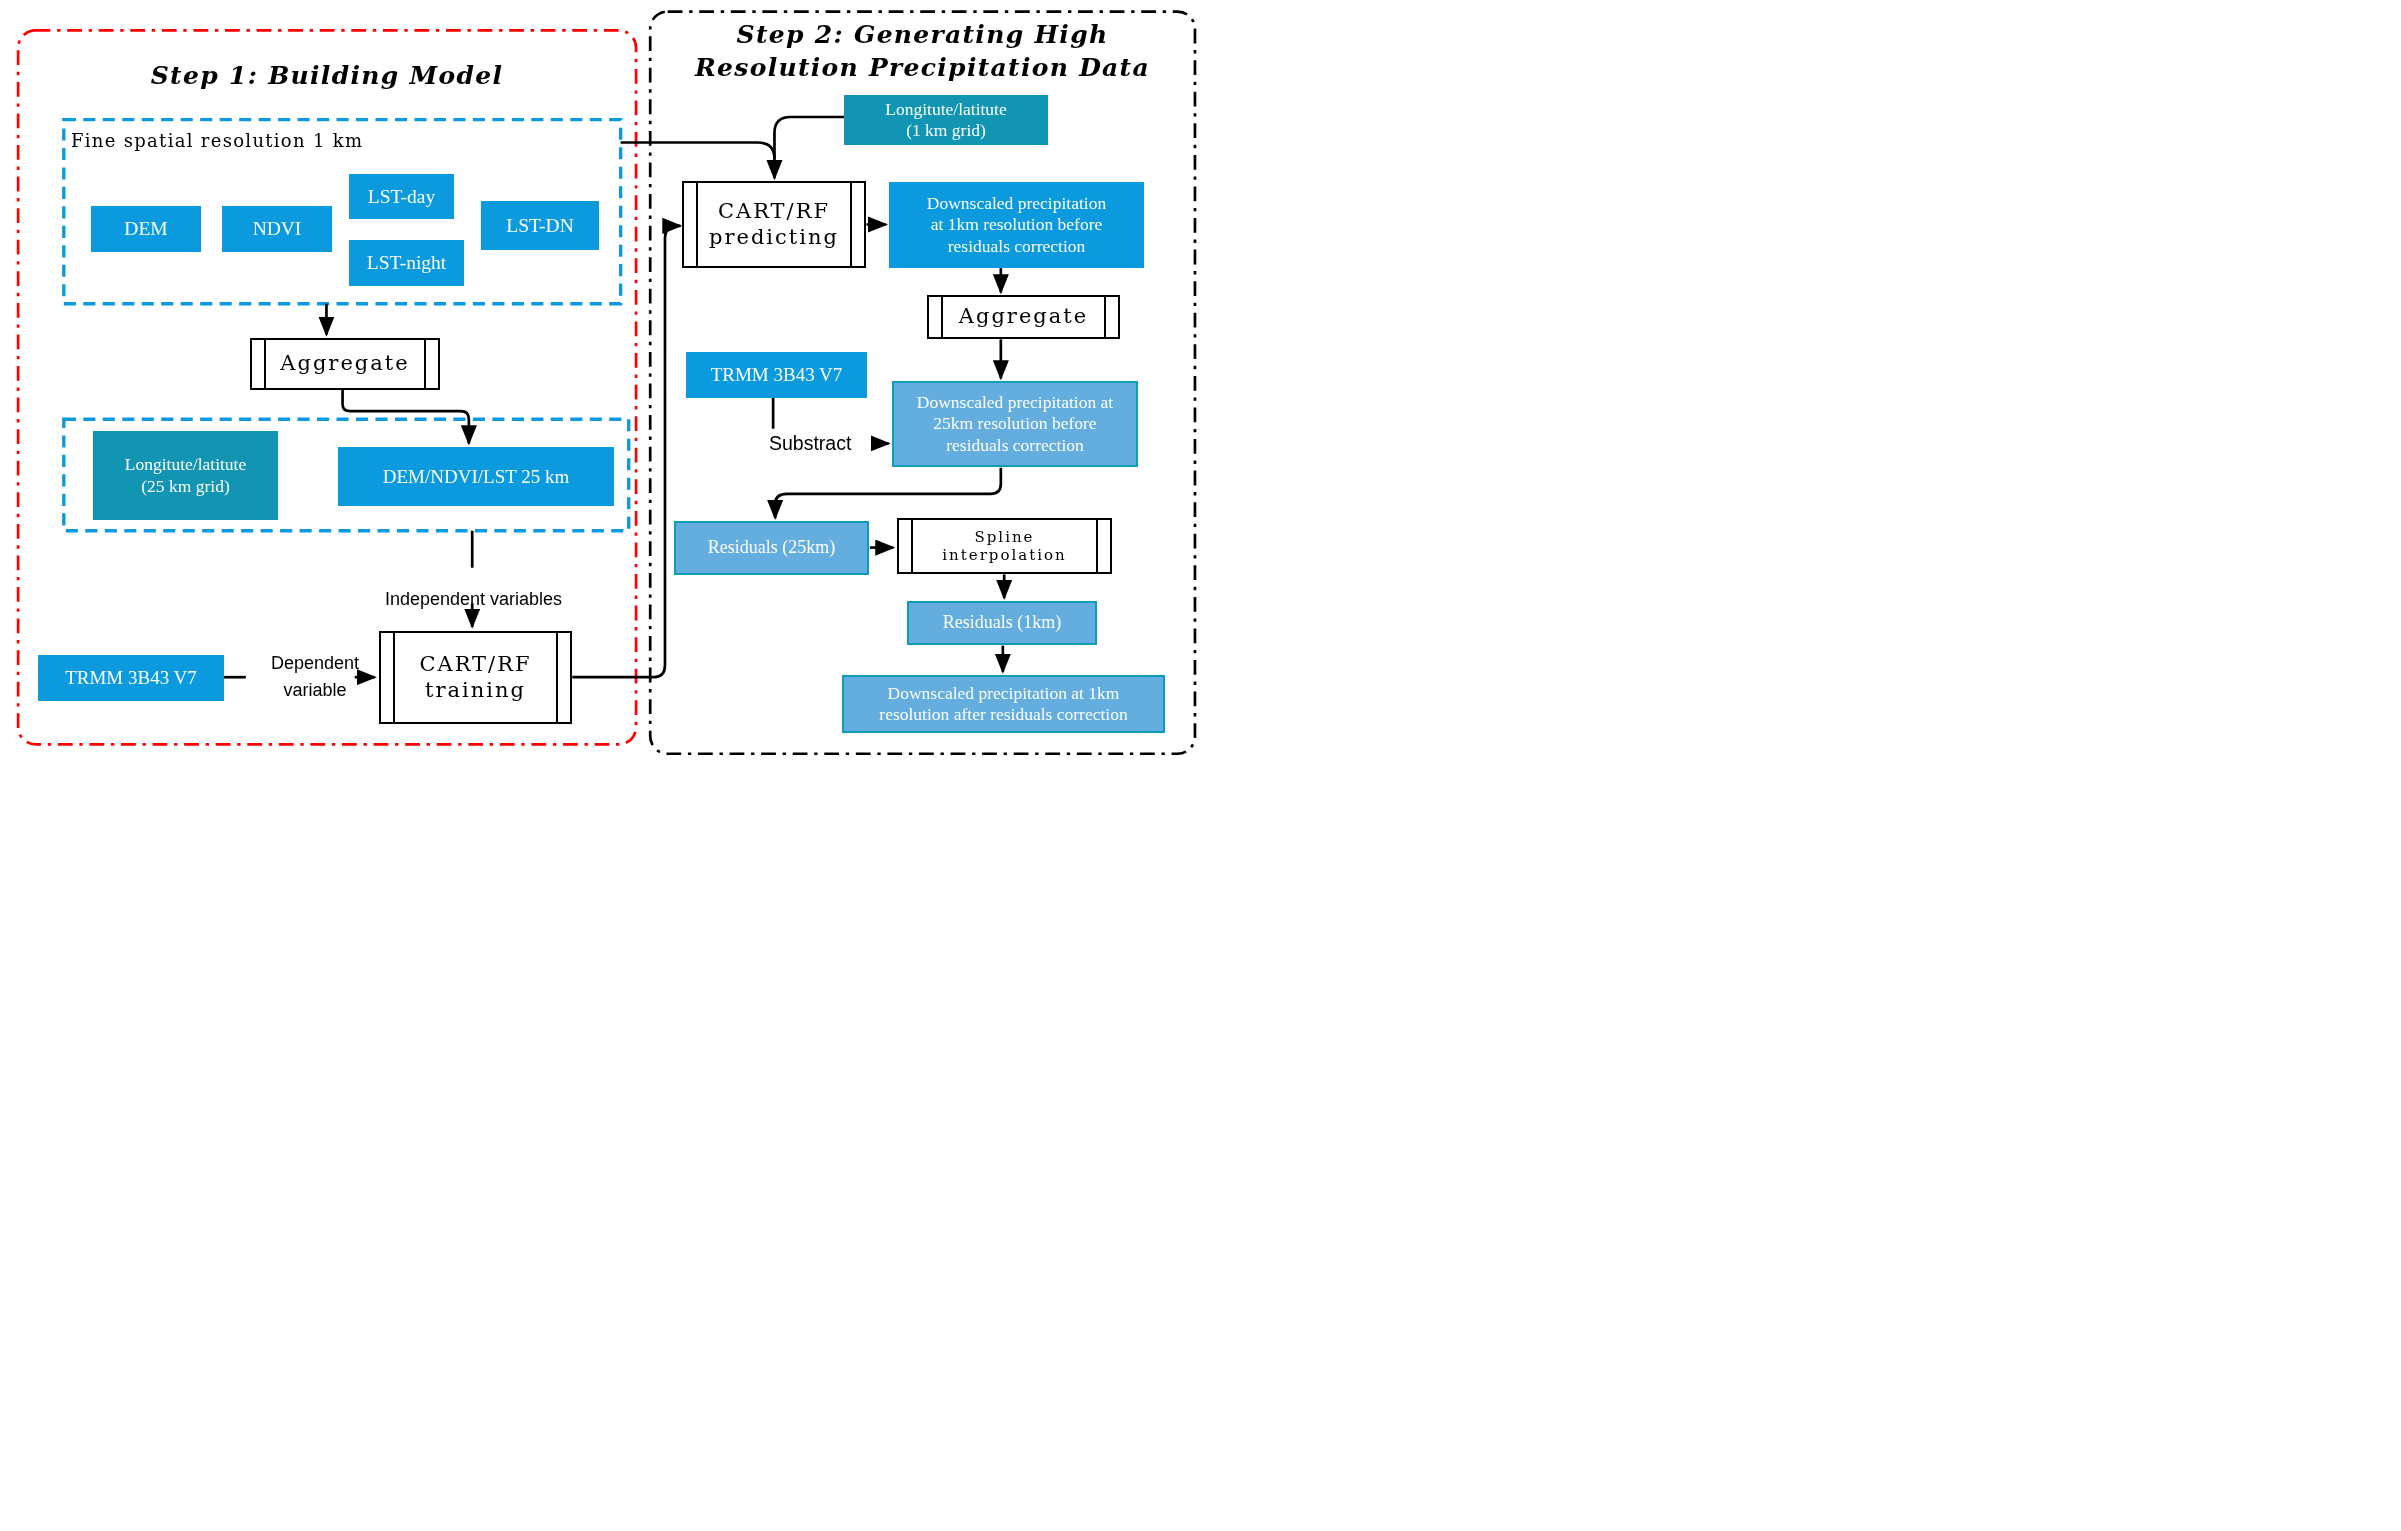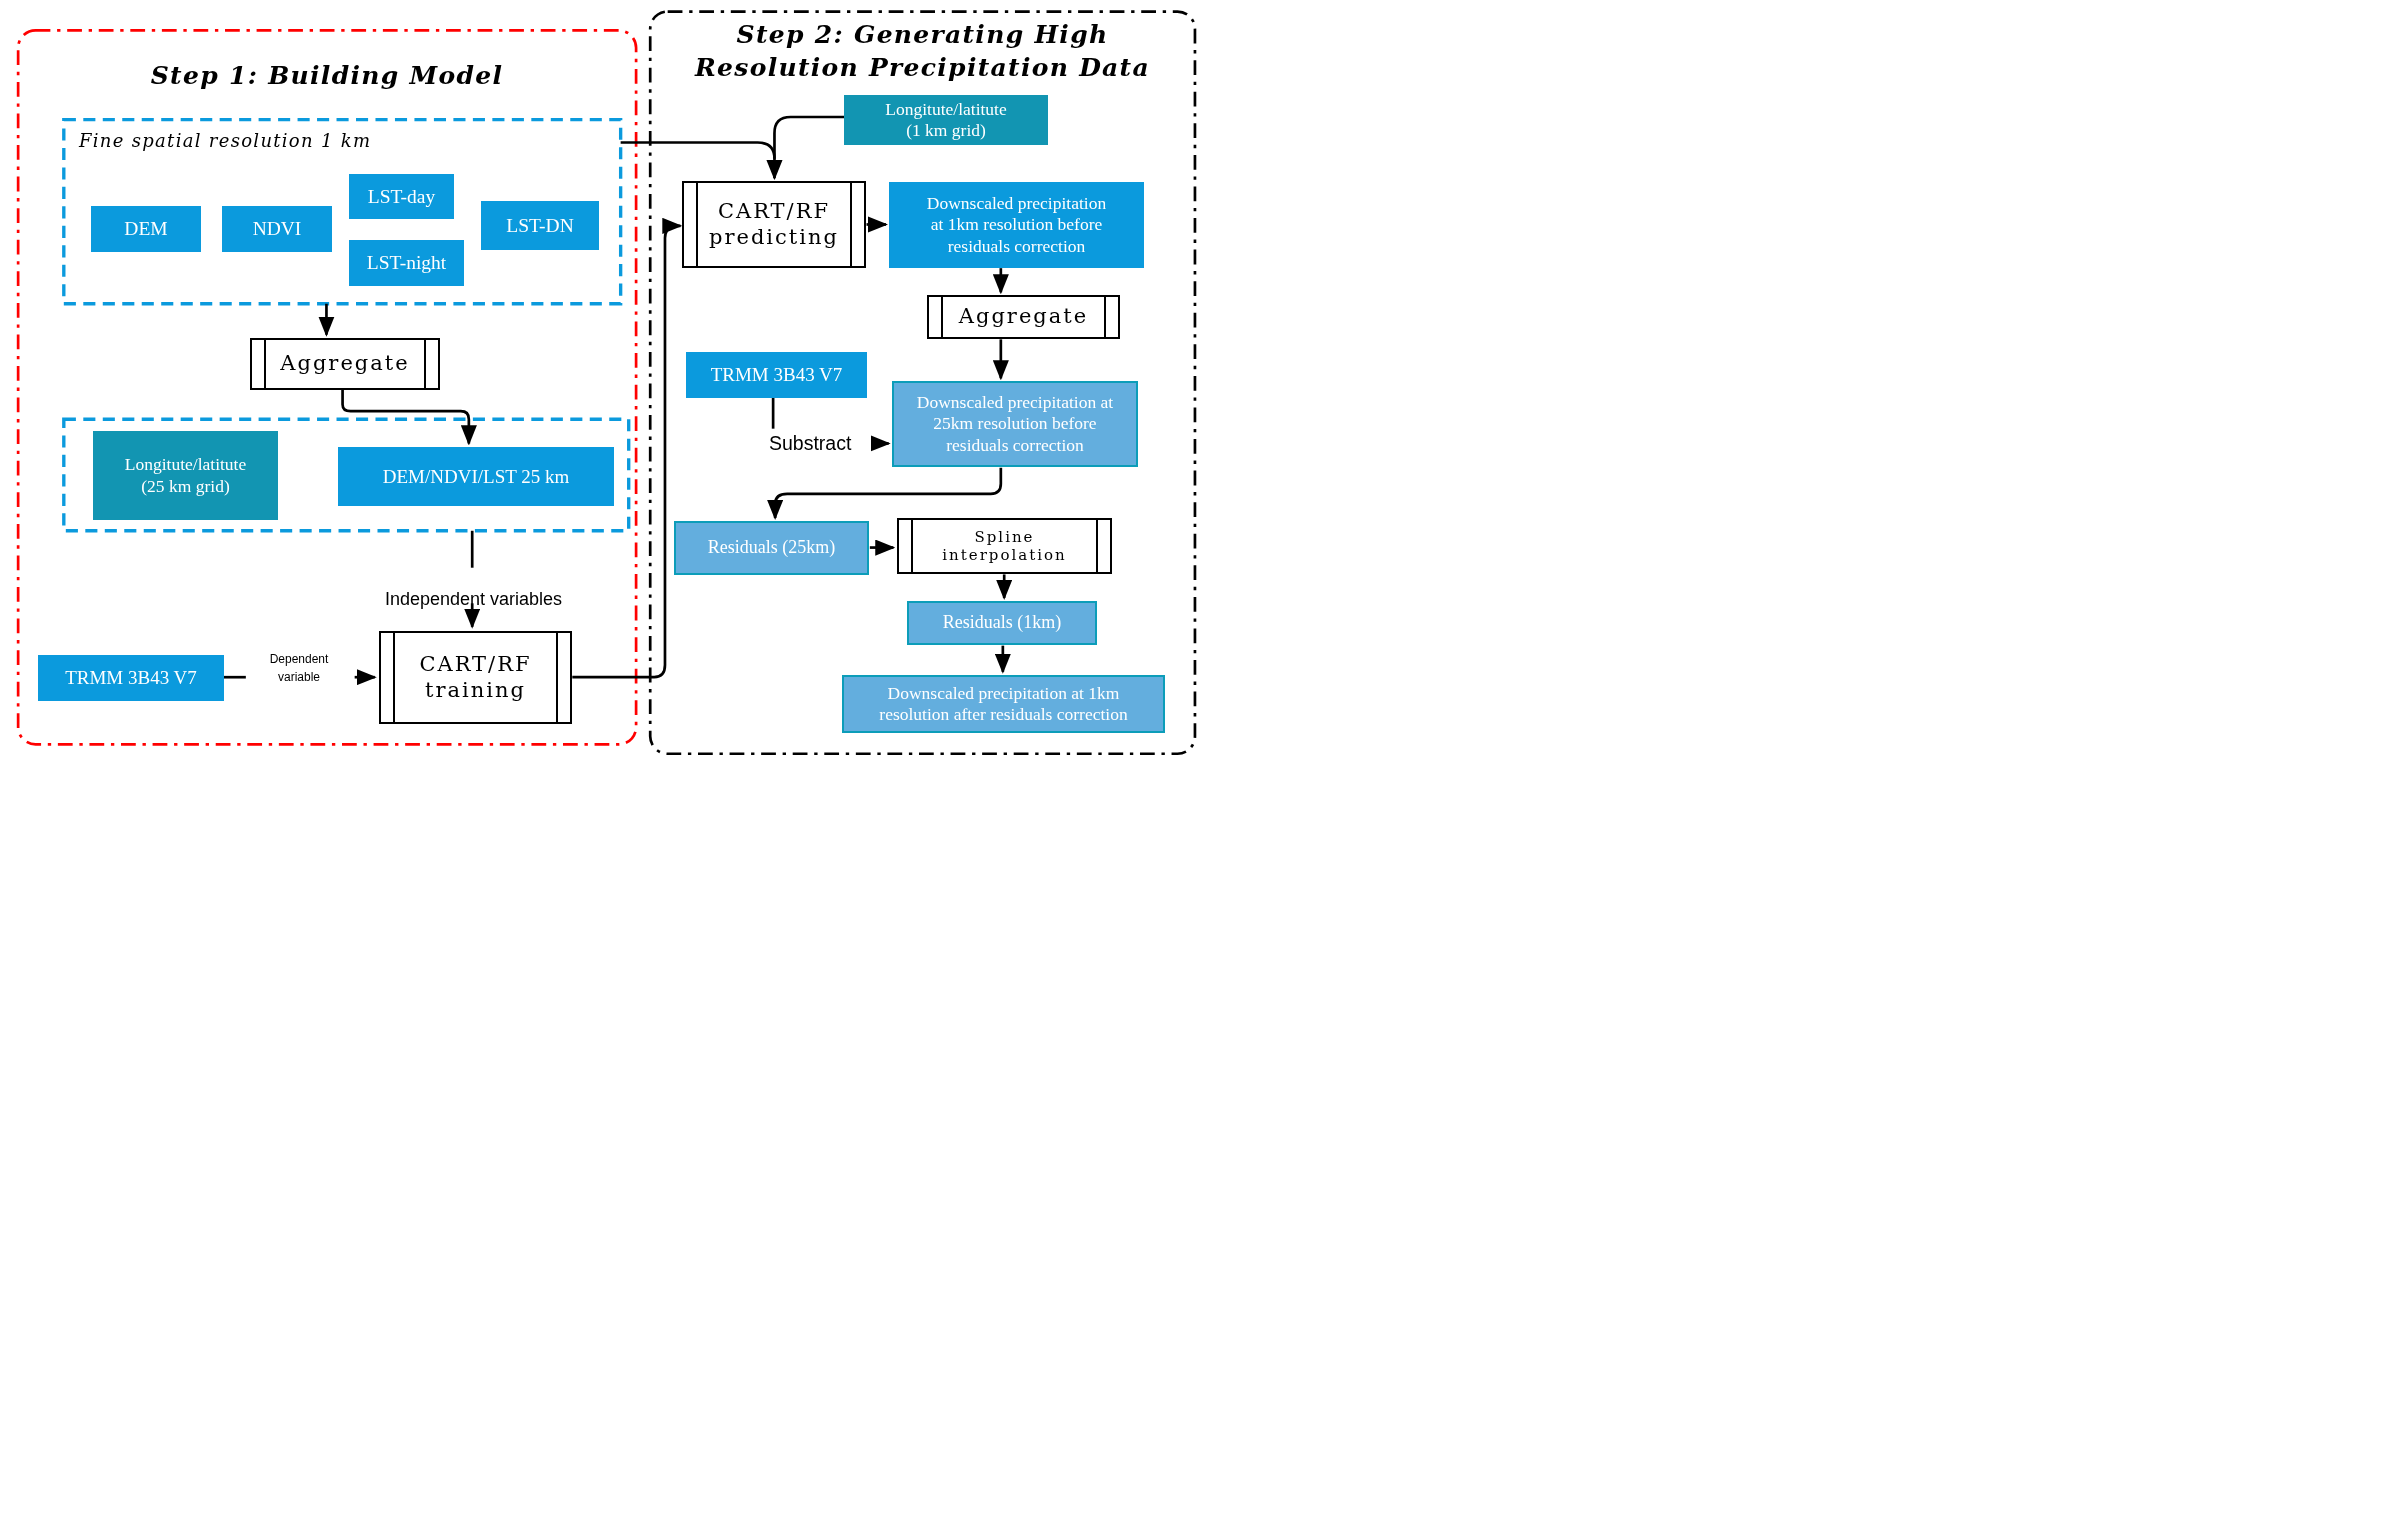--- a/index.html
+++ b/index.html
@@ -61,36 +61,36 @@
     <path d="M1490 696 V720 Q1490 735 1475 735 H1172 Q1154 735 1154 750 V771" stroke="#000" stroke-width="4" fill="none" marker-end="url(#ah)"></path>
     <path d="M1295 815 H1330" stroke="#000" stroke-width="4" fill="none" marker-end="url(#ah)"></path>
     <path d="M1495 855 V890" stroke="#000" stroke-width="4" fill="none" marker-end="url(#ah)"></path>
     <path d="M1493 961 V1000" stroke="#000" stroke-width="4" fill="none" marker-end="url(#ah)"></path>
   </svg>
 
   <div class="title" style="left:18px;top:59px;width:618px;">Step 1: Building Model</div>
   <div class="title" style="left:650px;top:17.5px;width:545px;">Step 2: Generating High
 Resolution Precipitation Data</div>
 
-  <div class="plain typeser" style="left:79px;top:130px;font-size:18px;font-style:italic;">Fine spatial resolution 1 km</div>
+  <div class="plain typeser" style="left:71px;top:130px;font-size:18px;">Fine spatial resolution 1 km</div>
 
   <div class="node azure" style="left:91px;top:206px;width:110px;height:46px;font-size:19.5px;">DEM</div>
   <div class="node azure" style="left:222px;top:206px;width:110px;height:46px;font-size:19.5px;text-align:center;">NDVI</div>
   <div class="node azure" style="left:349px;top:174px;width:105px;height:45px;font-size:19.5px;">LST-day</div>
   <div class="node azure" style="left:349px;top:240px;width:115px;height:46px;font-size:19.5px;">LST-night</div>
   <div class="node azure" style="left:481px;top:201px;width:118px;height:49px;font-size:19.5px;">LST-DN</div>
 
   <div class="node process" style="left:250px;top:338px;width:190px;height:52px;font-size:21px;">Aggregate</div>
 
   <div class="node teal" style="left:93px;top:431px;width:185px;height:89px;font-size:17.5px;">Longitute/latitute
 (25 km grid)</div>
   <div class="node azure" style="left:338px;top:447px;width:276px;height:59px;font-size:19px;">DEM/NDVI/LST 25 km</div>
 
   <div class="plain sans" style="left:339px;top:573px;width:269px;font-size:18px;text-align:center;margin-top:16px;">Independent variables</div>
-  <div class="plain sans" style="left:232px;top:650px;width:134px;font-size:12px;text-align:center;line-height:1.5;">Dependent
+  <div class="plain sans" style="left:248px;top:650px;width:134px;font-size:18px;text-align:center;line-height:1.5;">Dependent
 variable</div>
 
   <div class="node azure" style="left:38px;top:655px;width:186px;height:46px;font-size:19px;">TRMM 3B43 V7</div>
   <div class="node process" style="left:379px;top:631px;width:193px;height:93px;font-size:21px;">CART/RF
 training</div>
 
   <div class="node teal" style="left:844px;top:95px;width:204px;height:50px;font-size:17.5px;">Longitute/latitute
 (1 km grid)</div>
   <div class="node process" style="left:682px;top:181px;width:184px;height:87px;font-size:21px;">CART/RF
 predicting</div>

